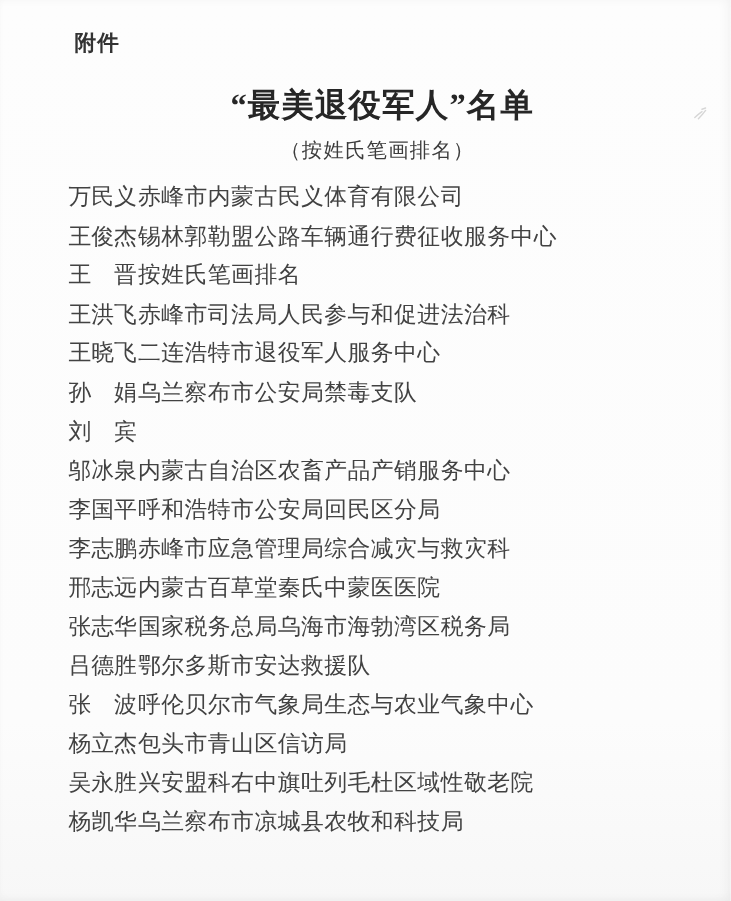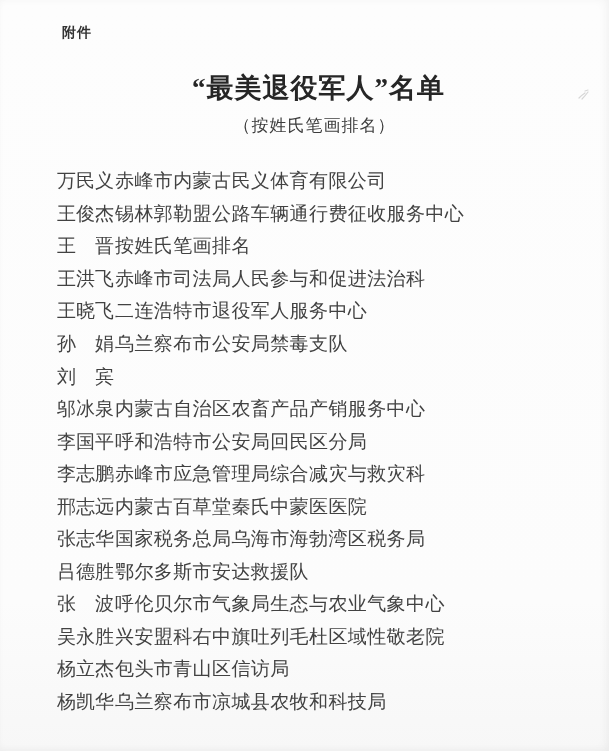--- a/index.html
+++ b/index.html
@@ -8,35 +8,35 @@
     width:609px; height:751px;
     background:linear-gradient(180deg,#fdfdfd 0%,#fcfcfc 80%,#f7f7f7 100%);
     box-shadow: inset -4px 0 8px rgba(0,0,0,0.035), inset 0 -3px 6px rgba(0,0,0,0.02);
     font-family:"Liberation Serif", serif;
     color:#3f3f3f;
     overflow:hidden;
   }
   .attachment {
     position:absolute; left:62px; top:24px;
     font-family:"Liberation Sans", sans-serif;
-    font-weight:700; font-size:14px; color:#333333; letter-spacing:1px;
+    font-weight:700; font-size:18px; color:#333333; letter-spacing:1px;
   }
   .title {
     position:absolute; top:70px; left:0; width:100%;
     text-align:center; transform:translateX(14px);
     font-size:27px; font-weight:700; color:#262626; letter-spacing:1px;
     white-space:nowrap;
   }
   .subtitle {
     position:absolute; top:114px; left:0; width:100%;
     text-align:center; transform:translateX(10px);
     font-size:17px; color:#3c3c3c; letter-spacing:1px;
     white-space:nowrap;
   }
-  .roster { position:absolute; left:57px; top:165px; right:0;font-family:Liberation Mono, monospace; }
+  .roster { position:absolute; left:57px; top:148px; right:0;font-family:Liberation Mono, monospace; }
   .row {
     height:32.55px; display:flex; align-items:center;
     font-size:19px; color:#424242;
   }
   .name { flex:none; width:58px; white-space:pre; }
   .org  { white-space:nowrap; letter-spacing:0.4px; }
   .smudge {
     position:absolute; left:576px; top:86px; width:16px; height:16px;
     opacity:0.55;
   }
@@ -103,25 +103,25 @@
       </div>
       <div class="row">
         <span class="name">吕德胜</span>
         <span class="org">鄂尔多斯市安达救援队</span>
       </div>
       <div class="row">
         <span class="name">张　波</span>
         <span class="org">呼伦贝尔市气象局生态与农业气象中心</span>
       </div>
       <div class="row">
+        <span class="name">杨立杰</span>
+        <span class="org">包头市青山区信访局</span>
+      </div>
+      <div class="row">
         <span class="name">吴永胜</span>
         <span class="org">兴安盟科右中旗吐列毛杜区域性敬老院</span>
-      </div>
-      <div class="row">
-        <span class="name">杨立杰</span>
-        <span class="org">包头市青山区信访局</span>
       </div>
       <div class="row">
         <span class="name">杨凯华</span>
         <span class="org">乌兰察布市凉城县农牧和科技局</span>
       </div>
     </div>
 </div>
 
 </body></html>

